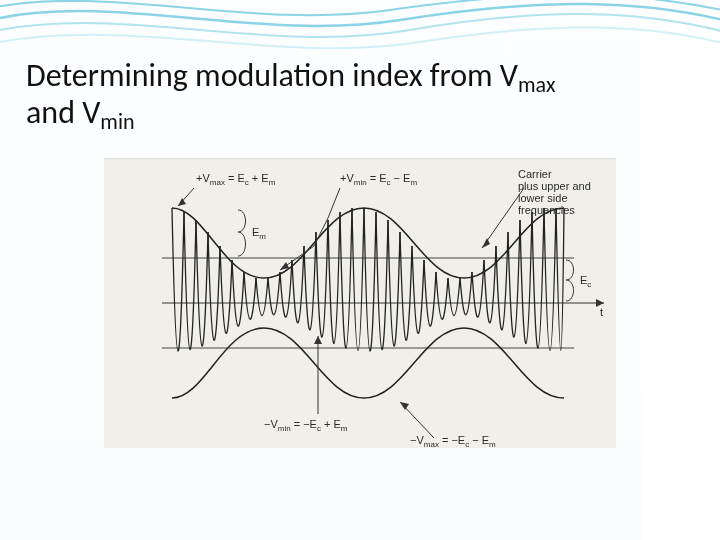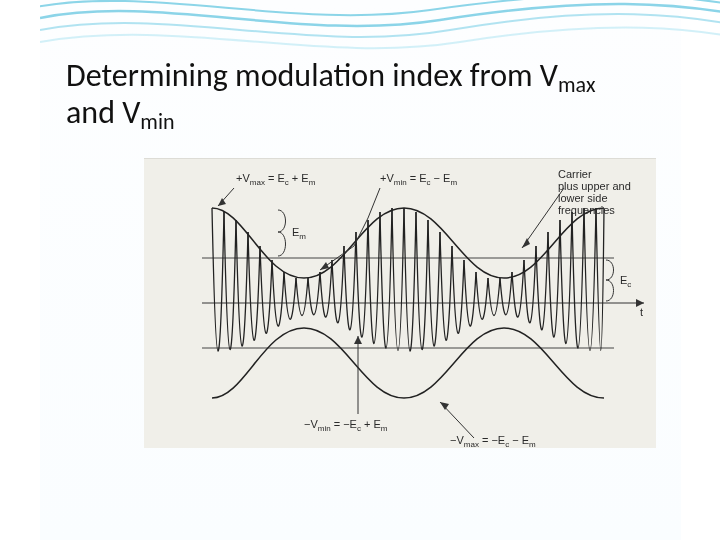--- a/index.html
+++ b/index.html
@@ -10,21 +10,20 @@
     background: #ffffff;
     font-family: Calibri, Arial, sans-serif;
     overflow: hidden;
     position: relative;
   }
   .slide {
     width: 641px;
     height: 540px;
     position: relative;
     background: linear-gradient(to bottom, #fdfeff 0%, #fafdff 100%);
-    margin-left: 40px;
   }
   .deco-waves {
     position: absolute;
     top: 0;
     left: 0;
     width: 720px;
     height: 70px;
     pointer-events: none;
   }
   .title {

